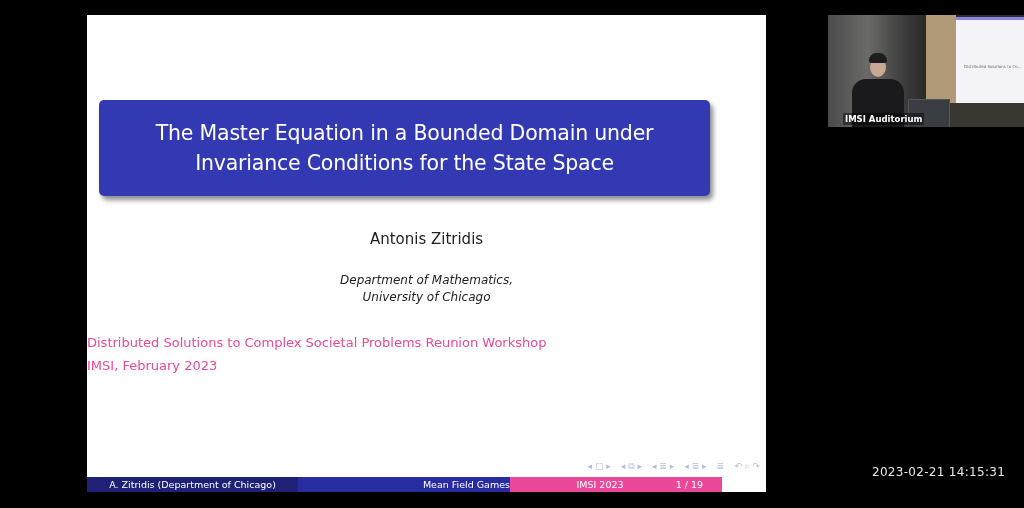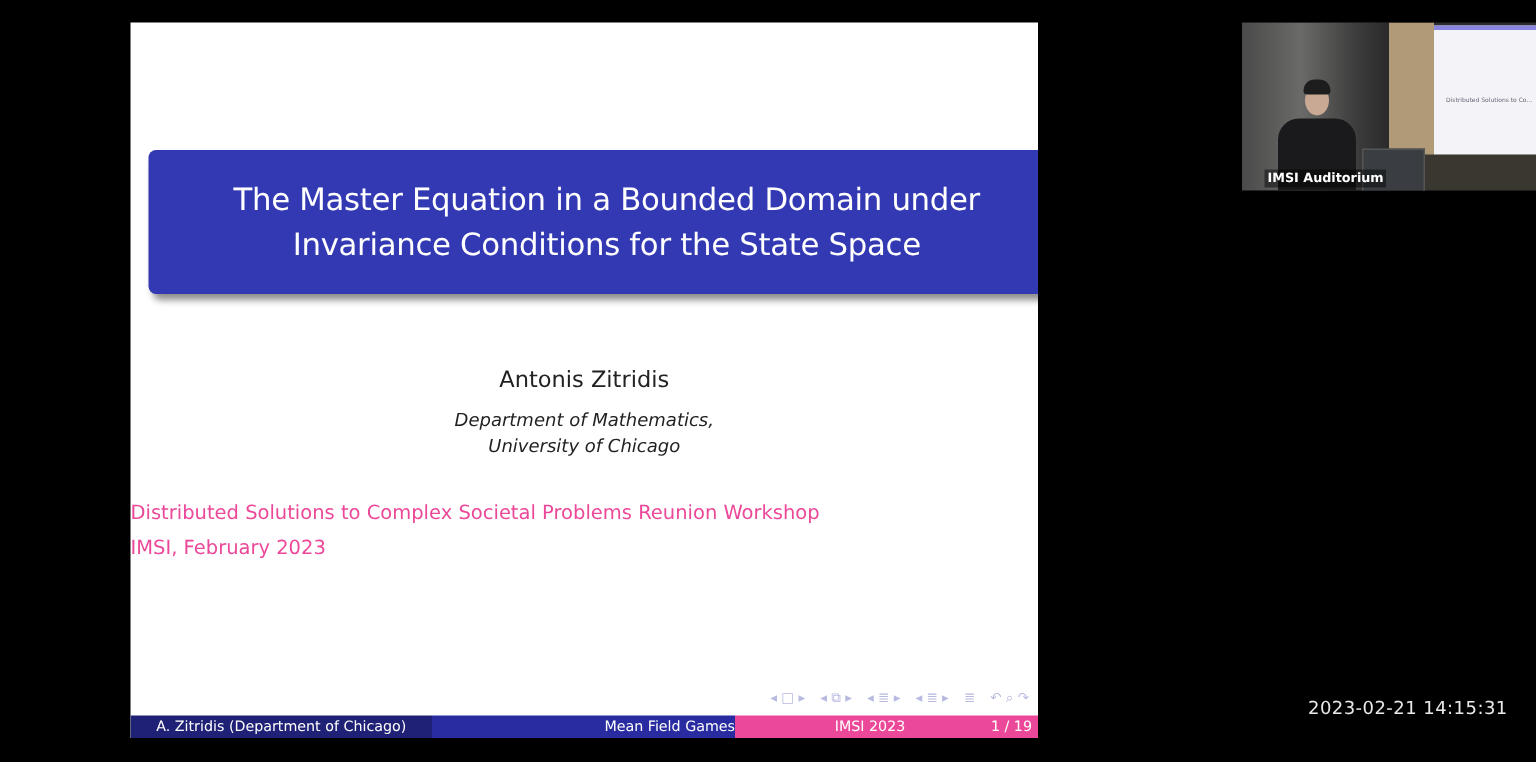--- a/index.html
+++ b/index.html
@@ -2,33 +2,33 @@
 <html><head>
   <meta charset="utf-8">
   <style>
     html, body { margin: 0; padding: 0; }
     body {
       width: 1024px; height: 508px; background: #000;
       position: relative; overflow: hidden;
       font-family: "DejaVu Sans", sans-serif;
     }
     .slide {
-      position: absolute; left: 87px; top: 15px; width: 605px; height: 477px;
+      position: absolute; left: 87px; top: 15px; width: 679px; height: 477px;
       background: #fff; overflow: hidden;
     }
     .title-box {
       position: absolute; left: 12px; top: 85px; width: 611px; height: 96px;
       background: #3339b3; border-radius: 5px;
       box-shadow: 3px 4px 5px rgba(0,0,0,0.45);
       display: flex; flex-direction: column; align-items: center; justify-content: center;
       color: #fff; font-size: 20.5px; line-height: 30px; letter-spacing: -0.2px;
     }
     .title-box span { display: block; text-align: center; }
     .author {
-      position: absolute; left: 0; width: 100%; top: 229px; text-align: center;
+      position: absolute; left: 0; width: 100%; top: 215px; text-align: center;
       font-size: 15px; color: #222;
     }
     .institute {
       position: absolute; left: 0; width: 100%; top: 257px; text-align: center;
       font-size: 12px; line-height: 17px; color: #222; font-style: italic;
     }
     .institute span, .event span { display: block; }
     .event {
       position: absolute; left: 0; width: 100%; top: 316px; text-align: left;
       font-size: 13px; line-height: 23px; color: #ec4899;
@@ -41,21 +41,21 @@
     .navsyms span { white-space: nowrap; }
     .footer {
       position: absolute; left: 0; bottom: 0; width: 100%; height: 15px;
       display: flex; font-size: 9.5px; color: #fff; line-height: 15px;
     }
     .seg { height: 100%; position: relative; }
     .seg1 { width: 211px; background: #1e2175; text-align: center; }
     .seg2 { width: 212px; background: #282ca0; text-align: right; }
     .seg3 { width: 212px; background: #ec4899; }
     .seg3 .conf { position: absolute; left: 0; width: 180px; text-align: center; }
-    .seg3 .page { position: absolute; right: 4px; margin-left: 16px; }
+    .seg3 .page { position: absolute; right: 19px; margin-left: 16px; }
     .webcam {
       position: absolute; left: 828px; top: 15px; width: 196px; height: 112px;
       background: #2c2c2c; overflow: hidden;
     }
     .cam-wall { position: absolute; left: 0; top: 0; width: 98px; height: 112px;
       background: linear-gradient(90deg,#4a4a4a,#6a6a68 40%,#3a3a3a 80%,#2a2a2a); }
     .cam-wood { position: absolute; left: 98px; top: 0; width: 30px; height: 90px; background: #b09a78; }
     .cam-screen { position: absolute; left: 128px; top: 2px; width: 68px; height: 86px; background: #f4f4f8; border-top: 3px solid #8a86e0; }
     .cam-screen .txt1 { position: absolute; left: 8px; top: 44px; font-size: 4px; color: #667; white-space: nowrap; }
     .cam-person-head { position: absolute; left: 42px; top: 42px; width: 16px; height: 20px; border-radius: 50%; background: #c9a894; }

